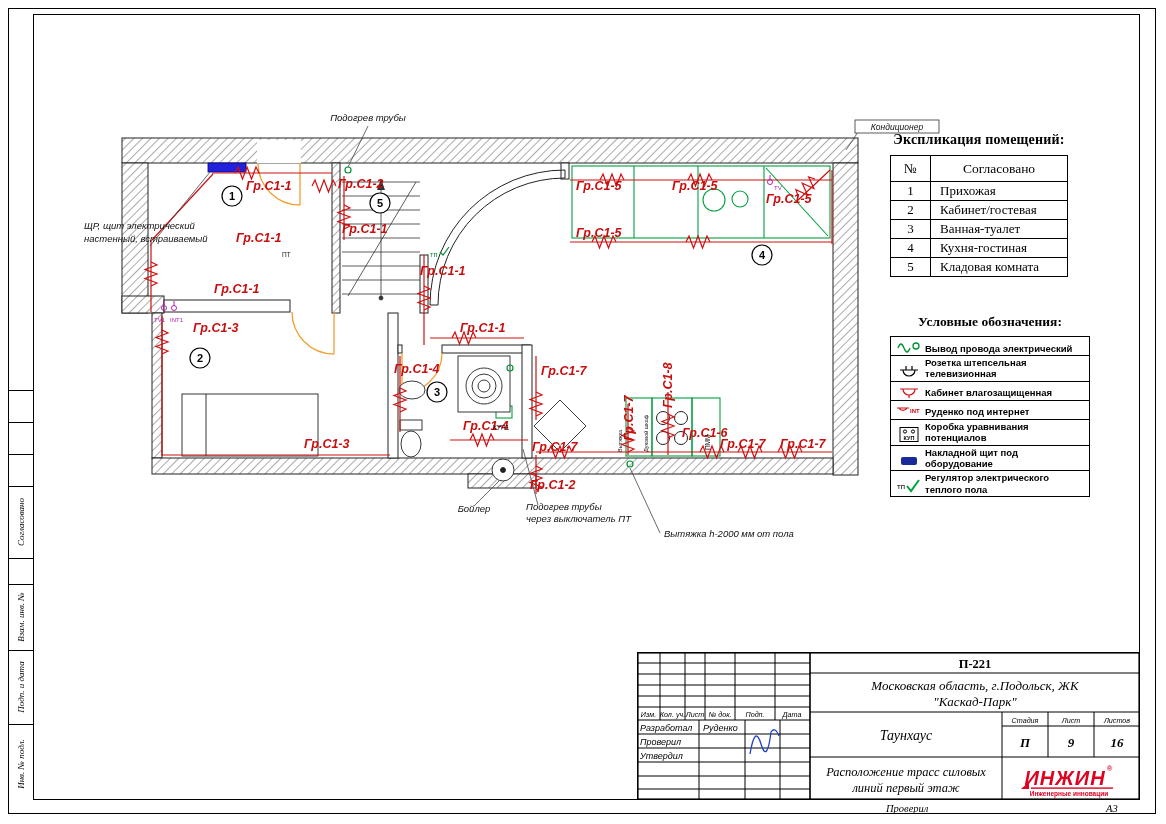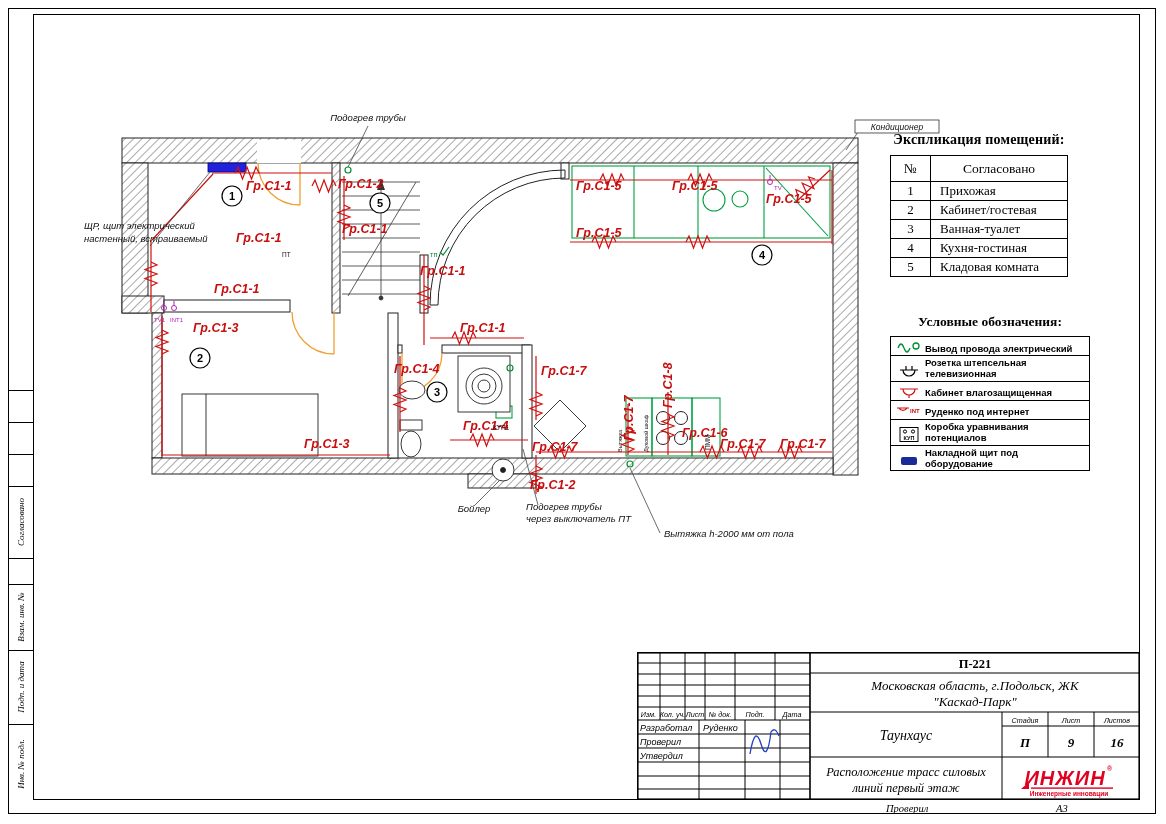--- a/index.html
+++ b/index.html
@@ -6,21 +6,21 @@
 html,body{width:1166px;height:824px;background:#fff}
 body{position:relative;font-family:"Liberation Sans",sans-serif}
 .page{position:absolute;inset:0;background:#fff;overflow:hidden}
 .outer-frame{position:absolute;left:8px;top:8px;width:1148px;height:806px;border:1.2px solid #000}
 .inner-frame{position:absolute;left:33px;top:14px;width:1107px;height:786px;border:1.6px solid #000}
 .side-div{position:absolute;left:8px;width:25px;height:0;border-top:1px solid #000}
 .vlab{position:absolute;left:21px;transform:translate(-50%,-50%) rotate(-90deg);font:italic 9px "Liberation Serif",serif;white-space:nowrap;color:#000}
 .plan-svg{position:absolute;left:0;top:0}
 .stamp-svg{position:absolute;left:637px;top:652px}
 .copy-label{position:absolute;top:803px;left:886px;font:italic 10.5px "Liberation Serif",serif}
-.fmt-label{position:absolute;top:803px;left:1056px;font:italic 10.5px "Liberation Serif",serif}
+.fmt-label{position:absolute;top:803px;left:1106px;font:italic 10.5px "Liberation Serif",serif}
 
 .expl{position:absolute;left:890px;top:132px;width:178px}
 .expl-title{font:700 14px "Liberation Serif",serif;text-align:center;letter-spacing:.2px}
 .expl table{border-collapse:collapse;margin-top:7px;width:100%;border:1.5px solid #000}
 .expl th,.expl td{border:1px solid #000}
 .expl th{font:400 13.5px "Liberation Serif",serif;height:26px}
 .expl td{font:13px "Liberation Serif",serif;height:19px}
 .expl td.num{width:40px;text-align:center}
 .expl td.nm{padding-left:9px}
 
@@ -357,20 +357,29 @@
           <span class="lgnd-lab">Коробка уравнивания потенциалов</span>
       </div>
       <div class="lgnd-row">
         <span class="lgnd-icon">
           <svg width="26" height="16">
               <rect x="5" y="4" width="16" height="8" rx="2" fill="#1a2a99"></rect>
             </svg>
         </span>
           <span class="lgnd-lab">Накладной щит под оборудование</span>
       </div>
+      <div class="lgnd-row">
+        <span class="lgnd-icon">
+          <svg width="26" height="18">
+              <text x="1" y="12" style="font:700 6px 'Liberation Sans',sans-serif" fill="#333">ТП</text>
+              <path d="M11,9 l4,5 l8,-11" stroke="#00a040" fill="none" stroke-width="2"></path>
+            </svg>
+        </span>
+          <span class="lgnd-lab">Регулятор электрического теплого пола</span>
+      </div>
     </div>
   </div>
 
   <svg class="stamp-svg" width="503" height="148" viewBox="0 0 503 148">
     <rect x="0.8" y="0.8" width="501.4" height="146.4" fill="#fff" stroke="#000" stroke-width="1.6"></rect>
     <g stroke="#000" stroke-width="1">
       <line x1="173" y1="0" x2="173" y2="148" stroke-width="1.6"></line>
 
       <path d="M0,11H173M0,22H173M0,33H173M0,44H173M0,55H173M0,68H173M0,82H173M0,96H173M0,110H173M0,124H173M0,137H173"></path>
       <path d="M23,0V68M48,0V68M68,0V68M98,0V68M138,0V68"></path>

